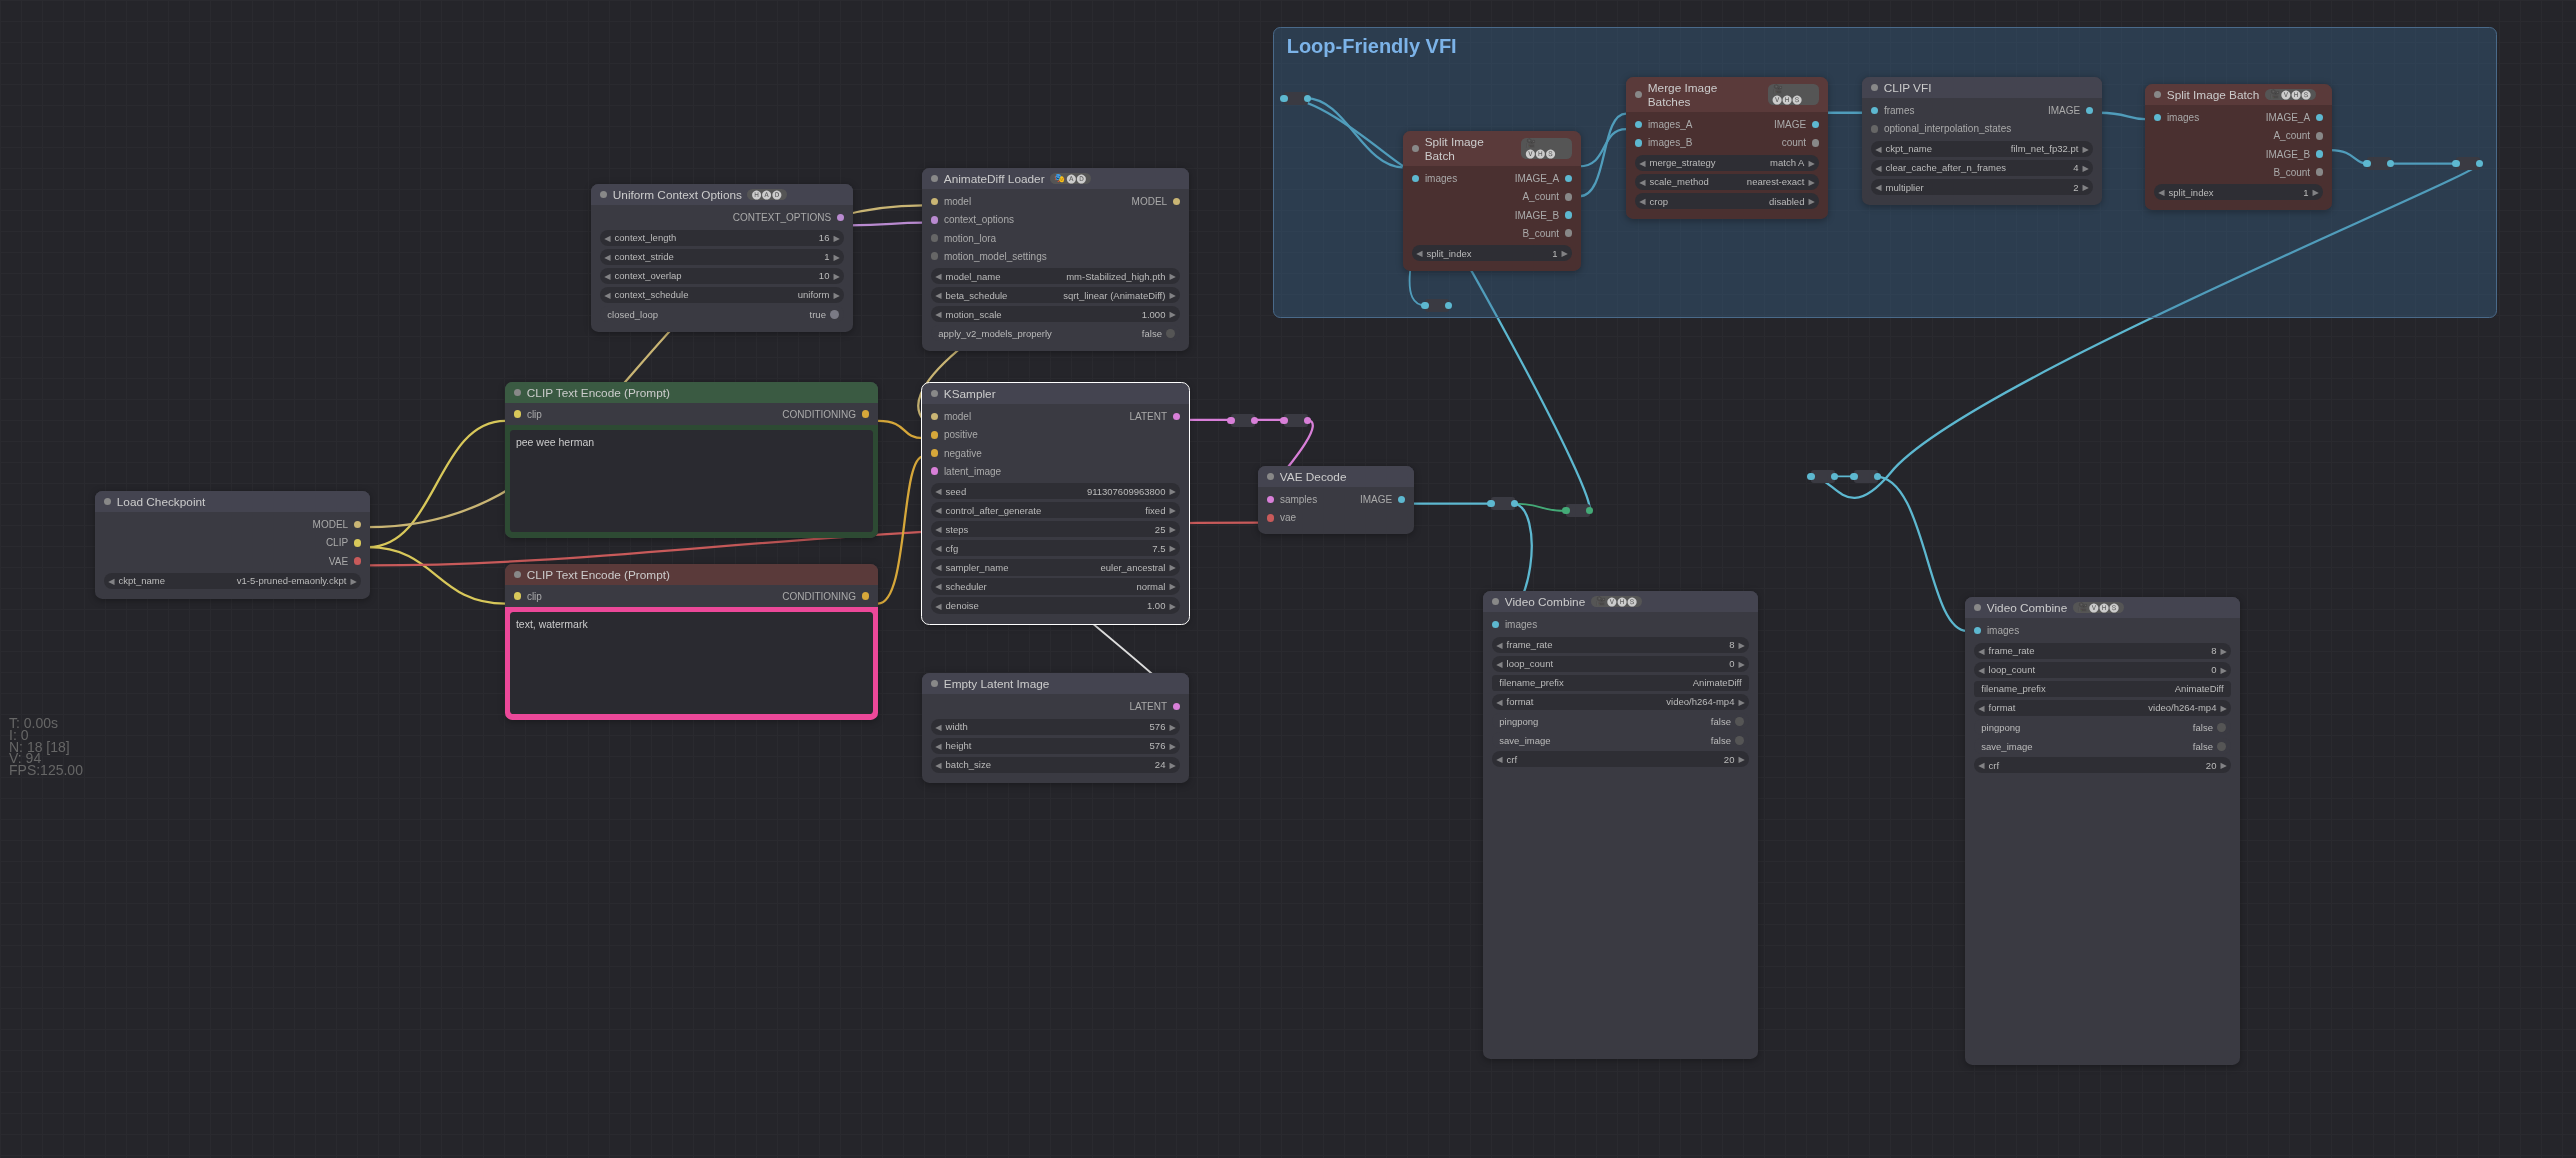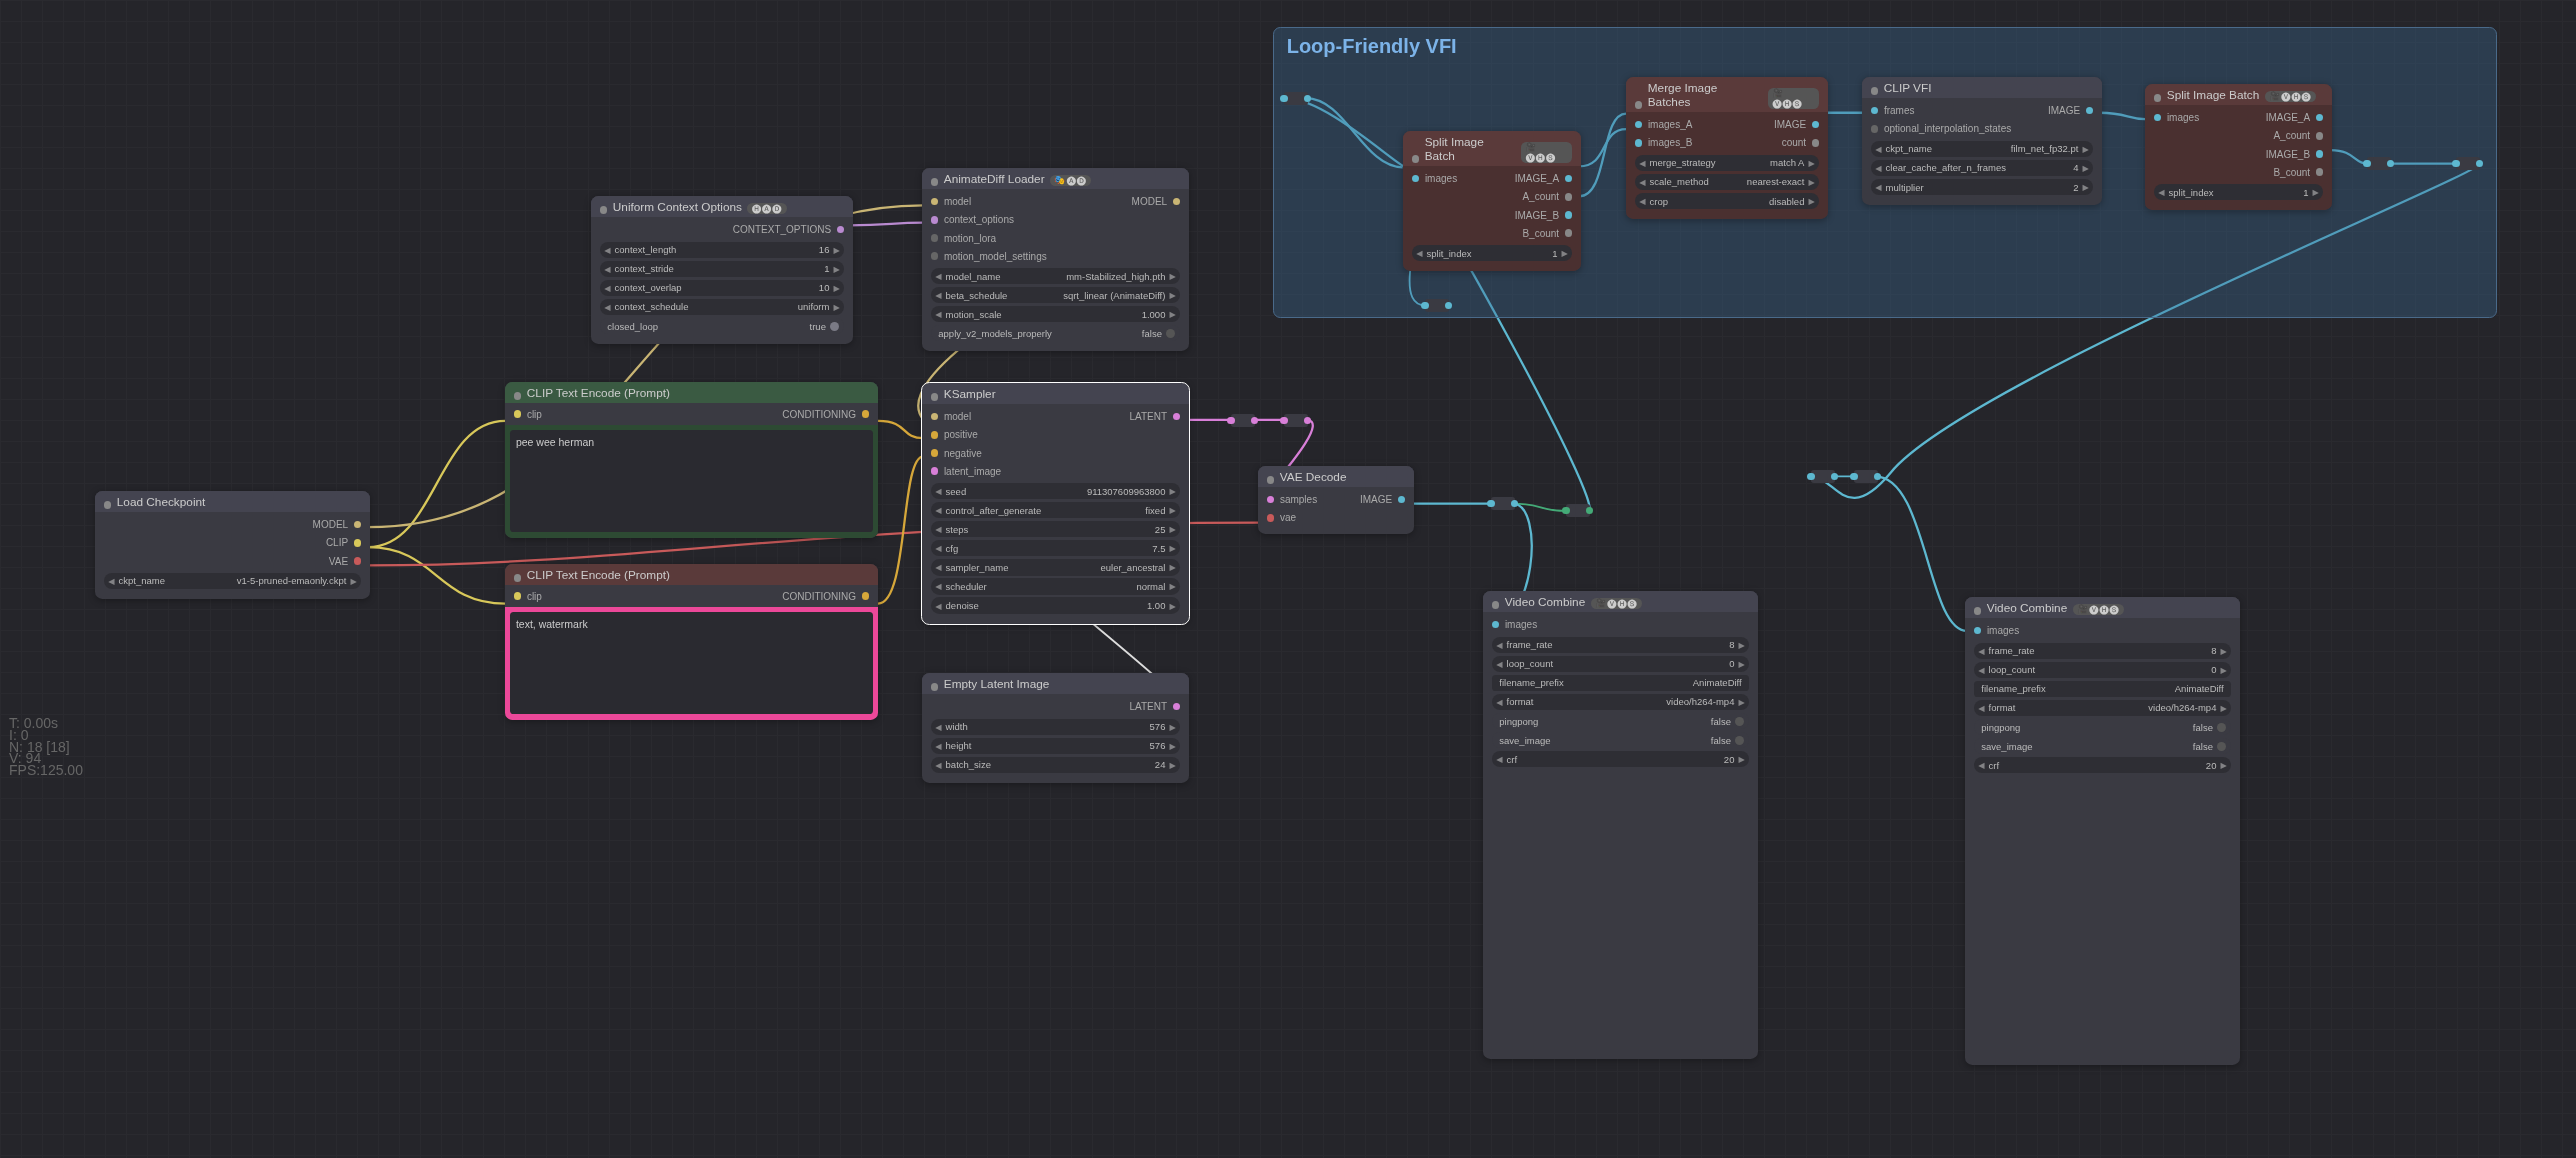--- a/index.html
+++ b/index.html
@@ -2,21 +2,21 @@
 <html style="font-size:14.5px"><head>
 <meta charset="utf-8">
 <style>
 html,body{margin:0;padding:0;width:2576px;height:1159px;background:#25252a;font-family:Arial,sans-serif;overflow:hidden;color:#ccc}
 .canvas{position:relative;width:2576px;height:1159px;background-color:#25252a;background-image:linear-gradient(#2a2a2f 0.9px,transparent 0.9px),linear-gradient(90deg,#2a2a2f 0.9px,transparent 0.9px);background-size:21px 21px}
 .stats{position:absolute;left:9px;top:718px;font-size:14px;color:#666;line-height:11.8px;white-space:pre}
 .group-box{position:absolute;background:rgba(58,107,150,0.35);border:0.9px solid #4a6a8a;border-radius:7.3px}
 .group-title{color:#7cb3e8;font-size:20px;padding:7.3px 12.7px;font-weight:700}
 .node{position:absolute;background:#3a3a42;border-radius:7.3px;box-shadow:0 1.8px 7.3px rgba(0,0,0,.3);overflow:visible}
 .node.active{outline:1.8px solid #fff}
-.node .hdr{background:#444450;border-radius:7.3px 7.3px 0 0;padding:3.6px 9px;font-size:11.8px;color:#ccc;display:flex;align-items:flex-end;gap:5.5px}
+.node .hdr{background:#444450;border-radius:7.3px 7.3px 0 0;padding:3.6px 9px;font-size:11.8px;color:#ccc;display:flex;align-items:center;gap:5.5px}
 .node .hdr .dot{width:7.3px;height:7.3px;border-radius:50%;background:#888;display:inline-block}
 .node .body{padding:3.6px 5.5px 7.3px}
 .slot{font-size:10px;color:#aaa;padding:1.8px 3.6px;display:flex;align-items:center;gap:5.5px;position:relative;height:14.5px}
 .slot.out{justify-content:flex-end}
 .slot .port{width:7.3px;height:7.3px;border-radius:50%;background:#888;flex:0 0 7.3px}
 .slot .port.model{background:#c9b574}
 .slot .port.clip{background:#d8c85a}
 .slot .port.vae{background:#c85a5a}
 .slot .port.cond{background:#d6a73a}
 .slot .port.latent{background:#d87fd8}
@@ -130,21 +130,21 @@
         </div>
     <div class="widget">
           <span class="arr">◀</span>
           <span class="lbl">ckpt_name</span>
           <span class="val">v1-5-pruned-emaonly.ckpt</span>
           <span class="arr">▶</span>
         </div>
   </div>
 </div>
 
-<div class="node" style="left:591px;top:196px;width:262px">
+<div class="node" style="left:591px;top:184px;width:262px">
   <div class="hdr">
         <span class="dot"></span>
         <span>Uniform Context Options</span>
         <span class="badge">🅗🅐🅓</span>
       </div>
   <div class="body">
     <div class="slot out">
           <span class="iotxt">CONTEXT_OPTIONS</span>
           <span class="port ctx"></span>
         </div>

